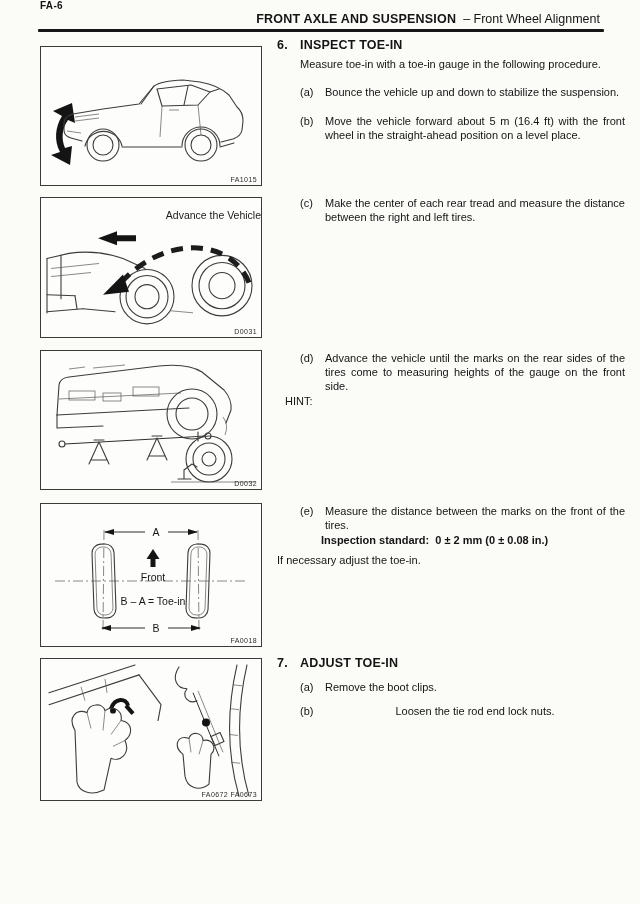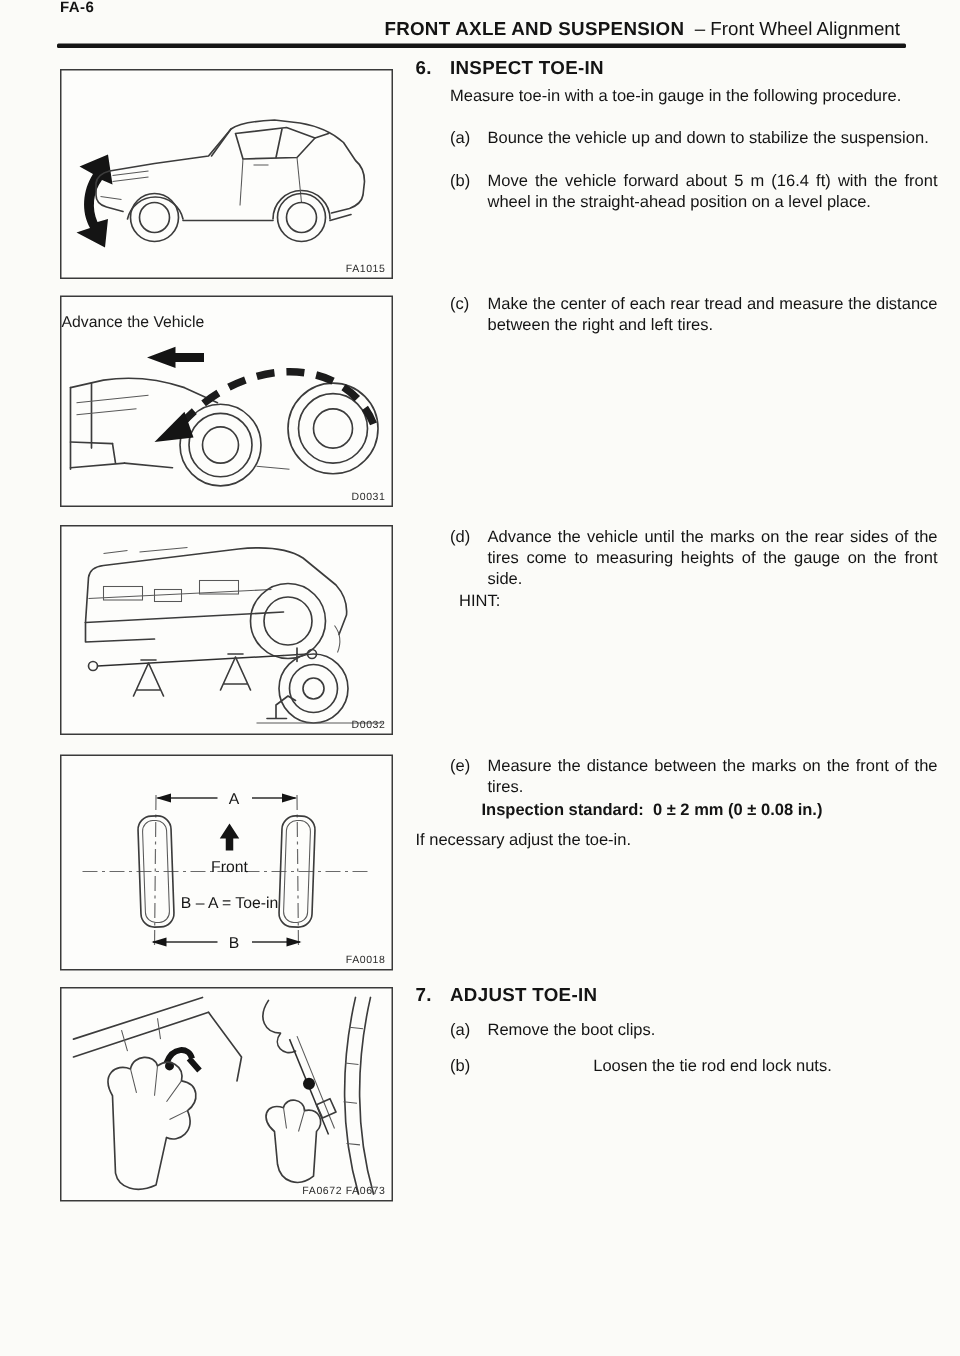--- a/index.html
+++ b/index.html
@@ -30,21 +30,21 @@
     position:absolute; left:40px; width:222px;
     border:1.6px solid #3a3a3a; background:#fdfdfb;
   }
   .figbox svg { display:block; width:100%; height:100%; }
   .figlabel {
     position:absolute; right:4px; bottom:2px;
     font-size:7px; color:#2b2b2b; letter-spacing:.4px;
   }
   .figcaption {
     position:absolute; left:0; right:0; top:11px;
-    text-align:left; font-size:10.5px; color:#1a1a1a;
+    text-align:right; font-size:10.5px; color:#1a1a1a;
   }
   .sketch { stroke:#3c3c3c; stroke-width:1.1; fill:none;
             stroke-linecap:round; stroke-linejoin:round; }
   .sketch-thin { stroke:#585858; stroke-width:.7; fill:none; }
   .ink { fill:#141414; stroke:none; }
   .dim { stroke:#2e2e2e; stroke-width:1; fill:none; }
   .cline { stroke:#6a6a6a; stroke-width:.8; fill:none;
            stroke-dasharray:10 3 2 3; }
   .figtext { font-family:"Liberation Sans",sans-serif; font-size:10.5px;
              fill:#161616; }
@@ -52,21 +52,21 @@
   .tblock { position:absolute; left:277px; width:325px; font-size:11px;
             line-height:14px; }
   .sec-head { display:flex; font-weight:bold; font-size:12.5px;
               letter-spacing:.2px; }
   .sec-num { width:23px; flex-shrink:0; }
   .indent { margin-left:23px; }
   .just { text-align:justify; }
   .step { display:flex; margin-left:23px; }
   .step-id { width:25px; flex-shrink:0; }
   .step-tx { flex:1; text-align:justify; }
-  .hintrow { display:flex; margin-left:29px; }
+  .hintrow { display:flex; margin-left:8px; }
   .hint-lb { width:34px; flex-shrink:0; }
   .bold { font-weight:bold;padding-left:44px; }
 </style>
 </head>
 <body>
 
 <div class="hdr-pagenum">FA-6</div>
 <div class="hdr-title"><b>FRONT AXLE AND SUSPENSION</b>&nbsp; <span>– Front Wheel Alignment</span></div>
 <div class="hdr-rule"></div>
 

